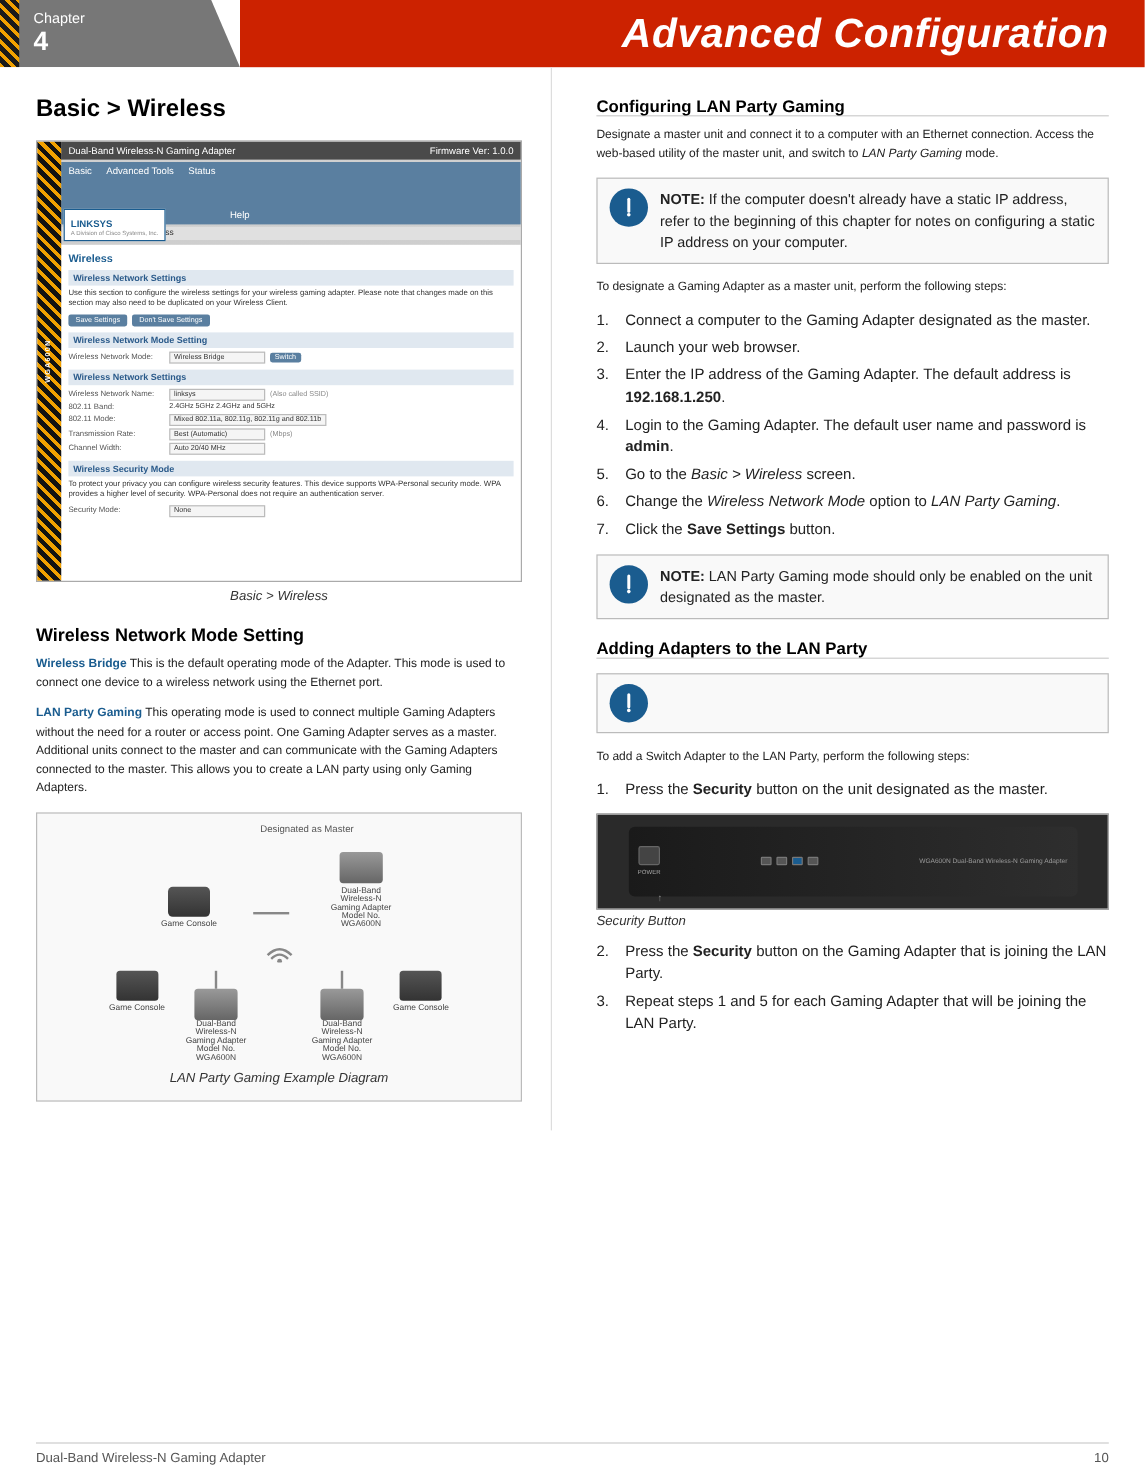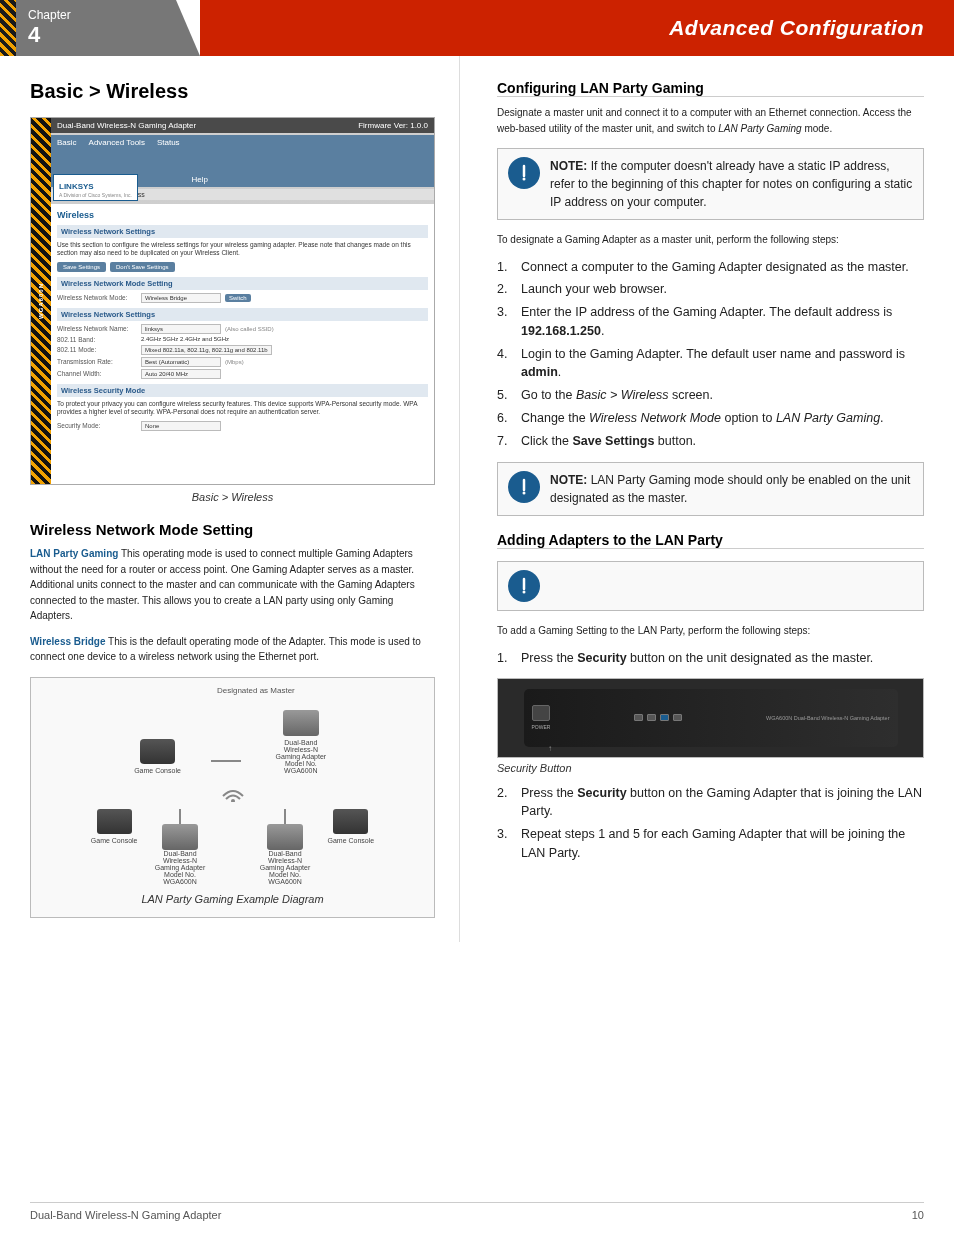--- a/index.html
+++ b/index.html
@@ -23,21 +23,21 @@
     .header-title-bar {
       flex: 1;
       background: #cc2200;
       display: flex;
       align-items: center;
       justify-content: flex-end;
       padding-right: 30px;
     }
     .header-title {
       color: #fff;
-      font-size: 21px;
+      font-size: 34px;
       font-weight: bold;
       font-style: italic;
       letter-spacing: 0.5px;
     }
 
     
     .content-area {
       display: flex;
       gap: 13px;
       padding: 0;
@@ -435,29 +435,29 @@
             </div>
           </div>
         </div>
       </div>
     </div>
     <p class="screenshot-caption">Basic &gt; Wireless</p>
 
     <h3 class="subsection-title">Wireless Network Mode Setting</h3>
 
     <p class="body-text">
+      <span class="wireless-bridge-term">Wireless Bridge</span>
+      <span> </span>
+      <span>This is the default operating mode of the Adapter. This mode is used to connect one device to a wireless network using the Ethernet port.</span>
+    </p>
+
+    <p class="body-text">
       <span class="lan-party-term">LAN Party Gaming</span>
       <span> </span>
       <span>This operating mode is used to connect multiple Gaming Adapters without the need for a router or access point. One Gaming Adapter serves as a master. Additional units connect to the master and can communicate with the Gaming Adapters connected to the master. This allows you to create a LAN party using only Gaming Adapters.</span>
-    </p>
-
-    <p class="body-text">
-      <span class="wireless-bridge-term">Wireless Bridge</span>
-      <span> </span>
-      <span>This is the default operating mode of the Adapter. This mode is used to connect one device to a wireless network using the Ethernet port.</span>
     </p>
 
     <div class="diagram-container">
 
       <div style="position:absolute;top:8px;left:50%;transform:translateX(-20%);font-size:8px;color:#555;">Designated as Master</div>
 
       <div style="display:flex;justify-content:center;align-items:flex-end;gap:30px;margin-top:20px;margin-bottom:8px;">
         <div class="device-box">
           <div class="device-icon console" style="border-radius:4px;"></div>
           <div class="device-label">Game Console</div>
@@ -580,21 +580,21 @@
 
     <div class="note-box">
       <div class="note-icon">
         <svg width="18" height="18" viewBox="0 0 18 18">
             <path d="M9 2 L9 12" stroke="white" stroke-width="2.5" stroke-linecap="round"></path>
             <circle cx="9" cy="15" r="1.5" fill="white"></circle>
           </svg>
       </div>
     </div>
 
-    <p class="body-text">To add a Gaming Setting to the LAN Party, perform the following steps:</p>
+    <p class="body-text">To add a Switch Adapter to the LAN Party, perform the following steps:</p>
 
     <ol class="numbered-list">
       <li>
         <span class="list-num">1.</span>
         <span>Press the <span class="bold-text">Security</span> <span>button on the unit designated as the master.</span></span>
       </li>
     </ol>
 
     <div class="security-device-img" style="position:relative;">
 

